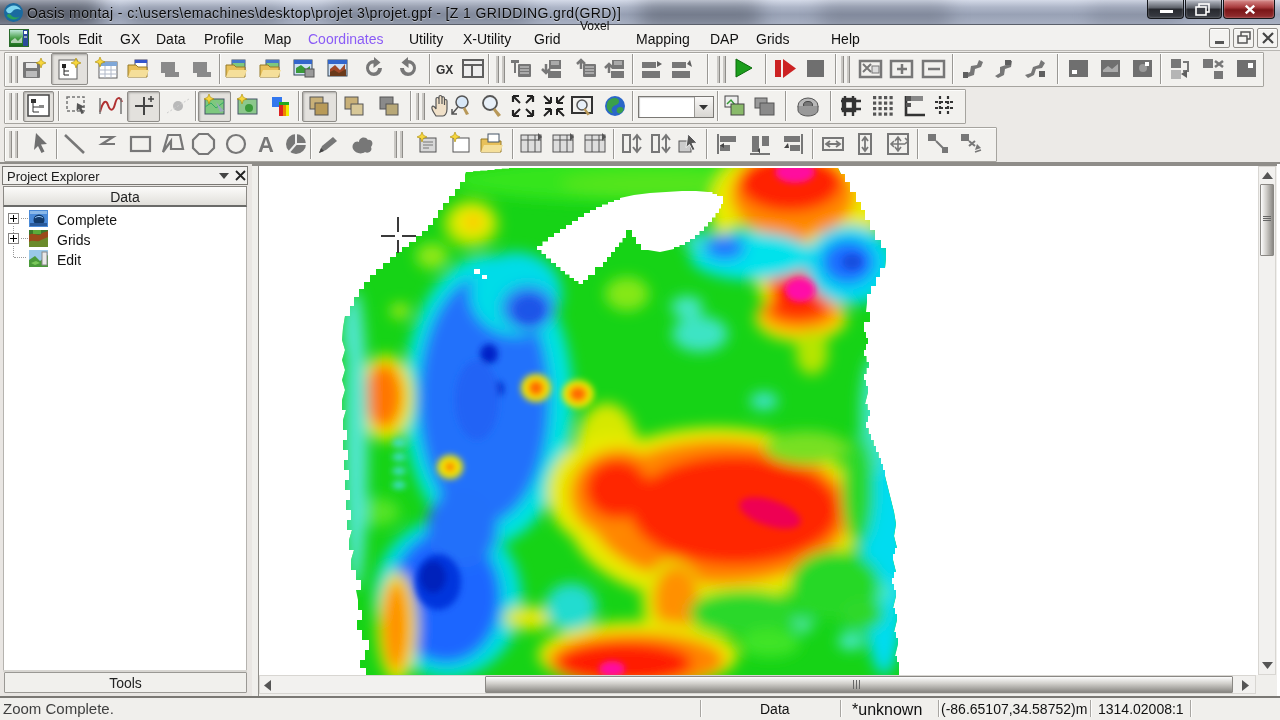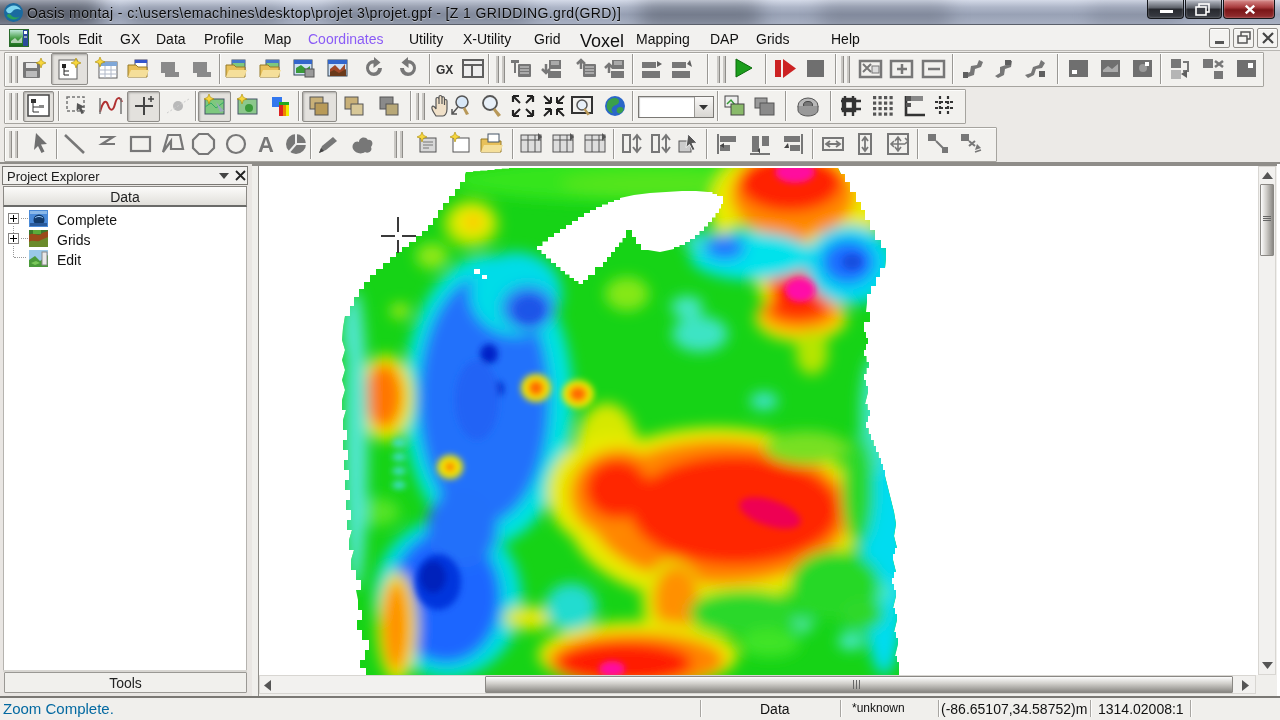--- a/index.html
+++ b/index.html
@@ -53,21 +53,21 @@
 <div class="abs" style="left:37px;top:31px;font-size:14px;color:#111">Tools</div>
 <div class="abs" style="left:78px;top:31px;font-size:14px;color:#111">Edit</div>
 <div class="abs" style="left:120px;top:31px;font-size:14px;color:#111">GX</div>
 <div class="abs" style="left:156px;top:31px;font-size:14px;color:#111">Data</div>
 <div class="abs" style="left:204px;top:31px;font-size:14px;color:#111">Profile</div>
 <div class="abs" style="left:264px;top:31px;font-size:14px;color:#111">Map</div>
 <div class="abs" style="left:308px;top:31px;font-size:14px;color:#8b5cf6">Coordinates</div>
 <div class="abs" style="left:409px;top:31px;font-size:14px;color:#111">Utility</div>
 <div class="abs" style="left:463px;top:31px;font-size:14px;color:#111">X-Utility</div>
 <div class="abs" style="left:534px;top:31px;font-size:14px;color:#111">Grid</div>
-<div class="abs" style="left:580px;top:31px;font-size:18px;color:#111">Voxel</div>
+<div class="abs" style="left:580px;top:19px;font-size:12px;color:#111">Voxel</div>
 <div class="abs" style="left:636px;top:31px;font-size:14px;color:#111">Mapping</div>
 <div class="abs" style="left:710px;top:31px;font-size:14px;color:#111">DAP</div>
 <div class="abs" style="left:756px;top:31px;font-size:14px;color:#111">Grids</div>
 <div class="abs" style="left:831px;top:31px;font-size:14px;color:#111">Help</div>
 <div class="abs" style="left:1209px;top:28px;width:21px;height:20px;background:#f4f3f1;border:1px solid #8f8d89;border-radius:2px;box-shadow:inset 0 1px 0 #fff"></div>
 <div class="abs" style="left:1233px;top:28px;width:21px;height:20px;background:#f4f3f1;border:1px solid #8f8d89;border-radius:2px;box-shadow:inset 0 1px 0 #fff"></div>
 <div class="abs" style="left:1257px;top:28px;width:21px;height:20px;background:#f4f3f1;border:1px solid #8f8d89;border-radius:2px;box-shadow:inset 0 1px 0 #fff"></div>
 <div class="abs" style="left:1215px;top:41px;width:9px;height:3px;background:#555"></div>
 <svg class="abs" style="left:1237px;top:31px" width="14" height="14" viewBox="0 0 14 14">
     <rect x="4" y="1" width="9" height="7" fill="none" stroke="#555" stroke-width="1.5"></rect>
@@ -723,16 +723,16 @@
 <svg class="abs" style="left:1241px;top:680px" width="8" height="11" viewBox="0 0 8 11">
     <path d="M8 5.5L1 0v11z" fill="#555"></path>
   </svg>
 <div class="abs" style="left:1277px;top:164px;width:3px;height:532px;background:#fff"></div>
 <div class="abs" style="left:0;top:696px;width:1280px;height:24px;background:#f0efec;border-top:2px solid #7a7874"></div>
 <div class="abs" style="left:700px;top:700px;width:2px;height:17px;border-left:1px solid #a8a6a2;border-right:1px solid #fdfdfc"></div>
 <div class="abs" style="left:840px;top:700px;width:2px;height:17px;border-left:1px solid #a8a6a2;border-right:1px solid #fdfdfc"></div>
 <div class="abs" style="left:938px;top:700px;width:2px;height:17px;border-left:1px solid #a8a6a2;border-right:1px solid #fdfdfc"></div>
 <div class="abs" style="left:1090px;top:700px;width:2px;height:17px;border-left:1px solid #a8a6a2;border-right:1px solid #fdfdfc"></div>
 <div class="abs" style="left:1190px;top:700px;width:2px;height:17px;border-left:1px solid #a8a6a2;border-right:1px solid #fdfdfc"></div>
-<div class="abs" style="left:3px;top:700px;font-size:15px;color:#0369a1">Zoom Complete.</div>
+<div class="abs" style="left:3px;top:700px;font-size:15px;color:#404040">Zoom Complete.</div>
 <div class="abs" style="left:760px;top:701px;font-size:14px;color:#111">Data</div>
-<div class="abs" style="left:852px;top:701px;font-size:12px;color:#111">*unknown</div>
+<div class="abs" style="left:852px;top:701px;font-size:16px;color:#111">*unknown</div>
 <div class="abs" style="left:941px;top:701px;font-size:14px;color:#111">(-86.65107,34.58752)m</div>
 <div class="abs" style="left:1098px;top:701px;font-size:14px;color:#111">1314.02008:1</div>
 </body></html>

